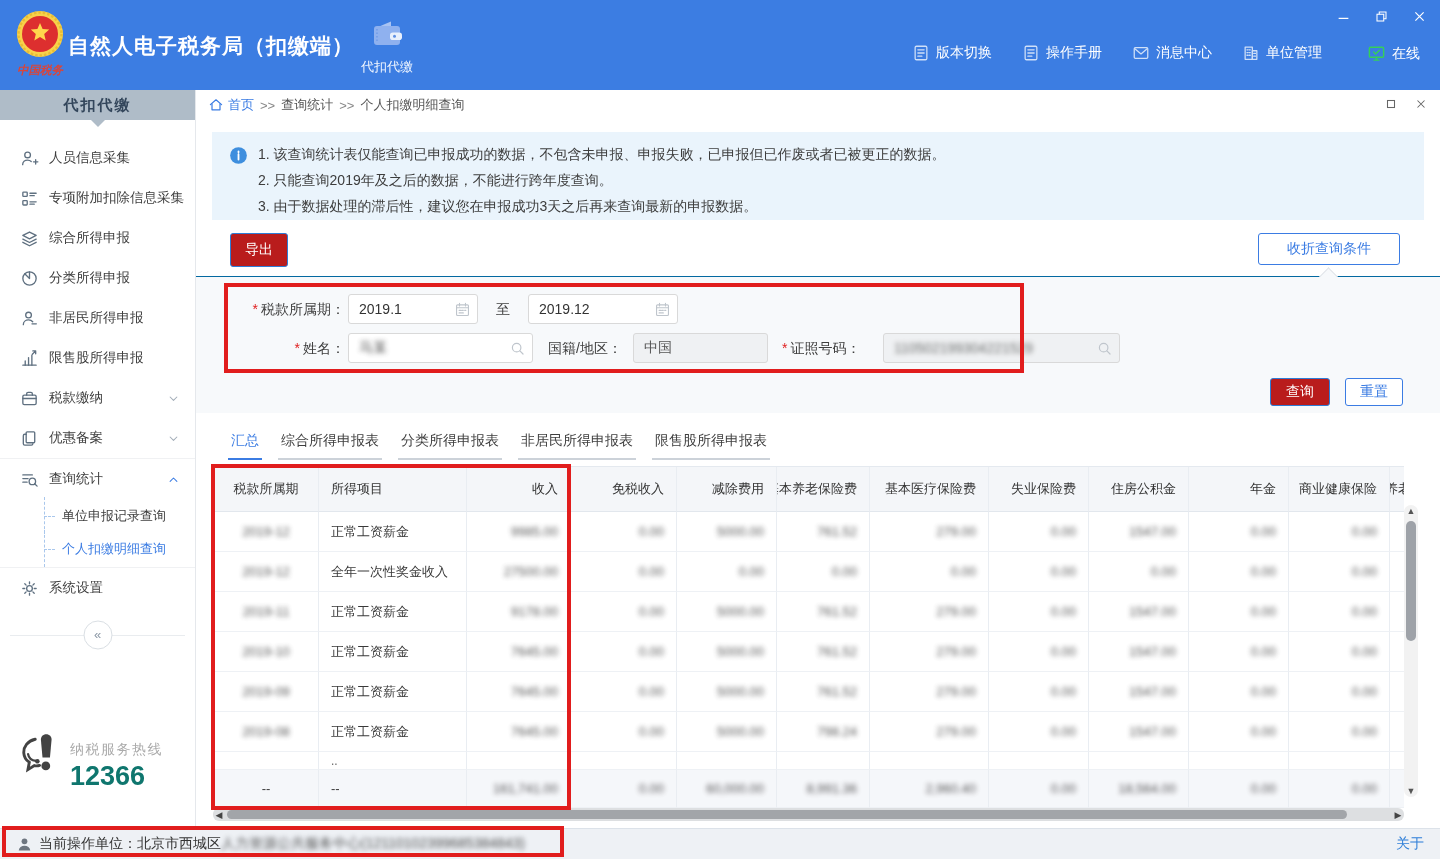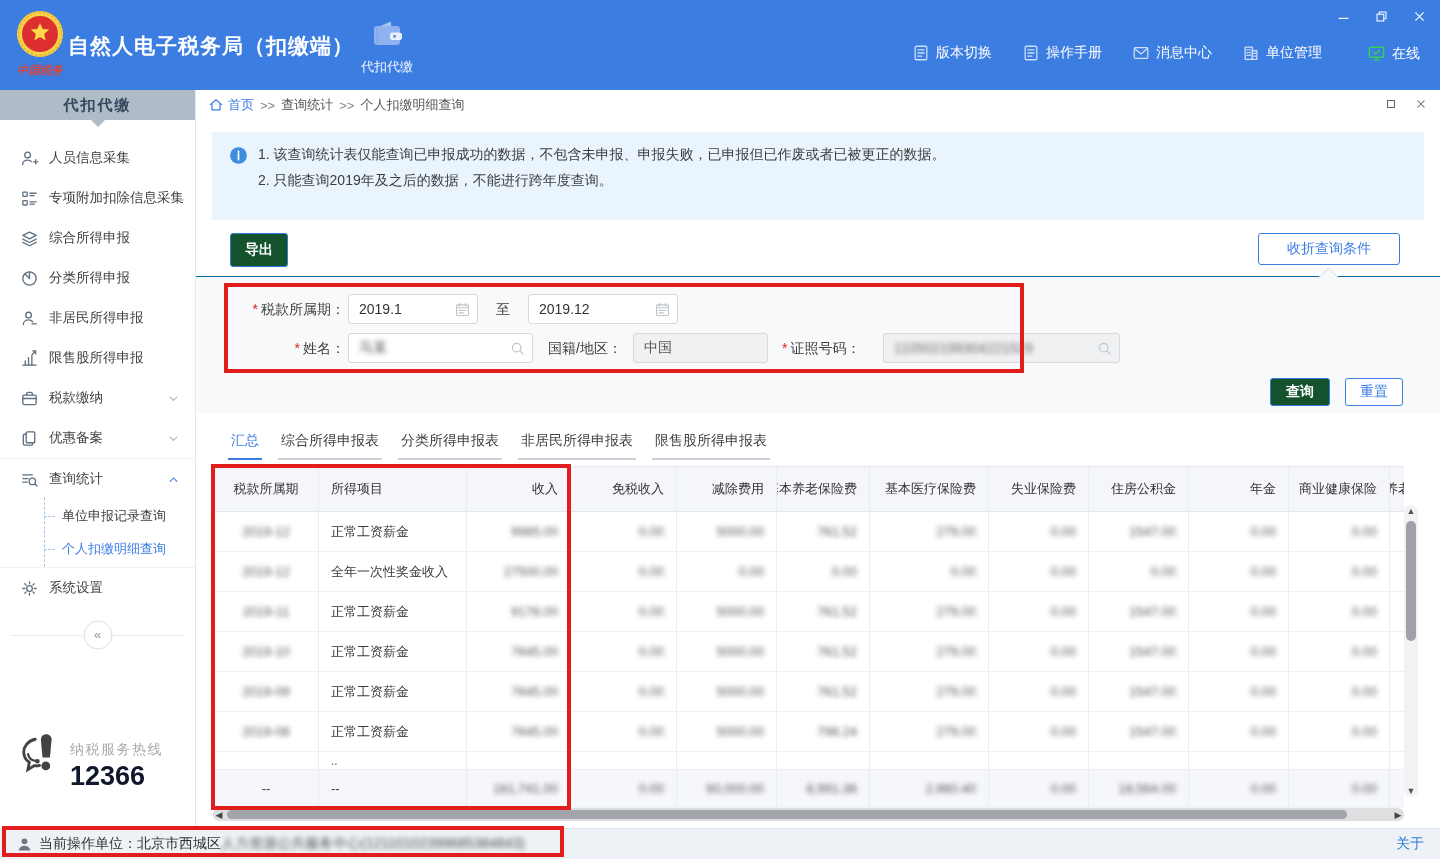--- a/index.html
+++ b/index.html
@@ -37,37 +37,37 @@
   .sub-item{height:33px;line-height:33px;padding-left:62px;font-size:13px;color:#3E3E3E;cursor:pointer;position:relative;}
   .sub-item::before{content:'';position:absolute;left:44px;top:-2px;bottom:-2px;border-left:1px dashed #A9C7EC;}
   .sub-item::after{content:'';position:absolute;left:44px;top:50%;width:11px;border-top:1px dashed #A9C7EC;}
   .sub-item.active{color:#3B7CE3;}
   .collapse-row{position:relative;height:30px;margin-top:12px;}
   .collapse-row::before{content:'';position:absolute;left:10px;right:10px;top:50%;border-top:1px solid #E9ECEF;}
   .collapse-btn{position:absolute;left:50%;top:50%;transform:translate(-50%,-50%);width:27px;height:27px;border:1px solid #DADFE4;border-radius:50%;background:#fff;color:#8C98A6;text-align:center;line-height:25px;font-size:13px;cursor:pointer;}
   .hotline{position:absolute;left:20px;bottom:36px;display:flex;align-items:flex-start;gap:6px;}
   .hotline .hl-txt{padding-top:12px;}
   .hl-label{font-size:14px;color:#ABABAB;letter-spacing:1.5px;}
-  .hl-num{font-size:27px;color:#0f172a;font-weight:bold;margin-top:2px;}
+  .hl-num{font-size:27px;color:#0f766e;font-weight:bold;margin-top:2px;}
 
   
   .main{position:absolute;left:196px;top:90px;right:0;bottom:31px;background:#fff;}
   .crumbbar{position:absolute;left:0;top:0;right:0;height:30px;display:flex;align-items:center;padding-left:12px;font-size:13px;color:#555;}
   .crumbbar .icn{width:16px;height:16px;color:#3B7CE3;margin-right:4px;}
   .crumb-home{color:#3B7CE3;cursor:pointer;}
   .crumb-sep{margin:0 6px;color:#888;}
   .panel-controls{position:absolute;right:10px;top:7px;display:flex;gap:14px;color:#666;}
   .panel-controls .pbtn{width:16px;height:16px;cursor:pointer;}
   .panel-controls svg{width:14px;height:14px;}
 
   .notice{position:absolute;left:16px;right:16px;top:42px;height:88px;background:#EAF4FC;box-sizing:border-box;padding:9px 10px 0 46px;font-size:14px;color:#3D3D3D;line-height:26px;}
   .notice .icn{position:absolute;left:17px;top:14px;width:19px;height:19px;}
 
   .btn{box-sizing:border-box;display:flex;align-items:center;justify-content:center;border-radius:3px;font-size:14px;cursor:pointer;}
-  .btn-primary{background:#14532d;color:#fff;border:1px solid #2E7CD6;font-weight:bold;}
+  .btn-primary{background:#b91c1c;color:#fff;border:1px solid #2E7CD6;}
   .btn-outline{background:#fff;color:#3B7CE3;border:1px solid #3B7CE3;}
   .btn-export{position:absolute;left:34px;top:143px;width:58px;height:34px;}
   .btn-collapse{position:absolute;left:1062px;top:143px;width:142px;height:32px;}
 
   .form-area{position:absolute;left:0;top:186px;width:100%;height:136px;background:#F7F9FB;border-top:1px solid #0369a1;}
   .form-caret{position:absolute;top:-7px;right:105px;width:12px;height:12px;background:#F7F9FB;border-left:1px solid #E0E4E9;border-top:1px solid #E0E4E9;transform:rotate(45deg);}
   .f-label{position:absolute;font-size:14px;color:#3E3E3E;white-space:nowrap;}
   .f-label.r{text-align:right;}
   .req::before{content:'*';color:#E02020;margin-right:3px;}
   .inp{position:absolute;height:30px;background:#fff;border:1px solid #D9D9D9;border-radius:3px;font-size:14px;color:#333;display:flex;align-items:center;padding:0 26px 0 10px;box-sizing:border-box;}
@@ -367,20 +367,21 @@
 
     <div class="notice">
       <span class="icn">
           <svg viewBox="0 0 20 20">
             <circle cx="10" cy="10" r="8.8" fill="#3E8EDE"></circle>
             <path d="M10 5.6v1M10 8.6v5.6" stroke="#fff" stroke-width="1.9" stroke-linecap="round"></path>
           </svg>
         </span>
       <div>1. 该查询统计表仅能查询已申报成功的数据，不包含未申报、申报失败，已申报但已作废或者已被更正的数据。</div>
       <div>2. 只能查询2019年及之后的数据，不能进行跨年度查询。</div>
+      <div>3. 由于数据处理的滞后性，建议您在申报成功3天之后再来查询最新的申报数据。</div>
     </div>
 
     <div class="btn btn-primary btn-export">导出</div>
     <div class="btn btn-outline btn-collapse">收折查询条件</div>
 
     <div class="form-area">
       <div class="form-caret"></div>
 
       <div class="f-label r req" style="left:0;width:149px;top:24px;">税款所属期：</div>
       <div class="inp" style="left:152px;top:17px;width:130px;">

